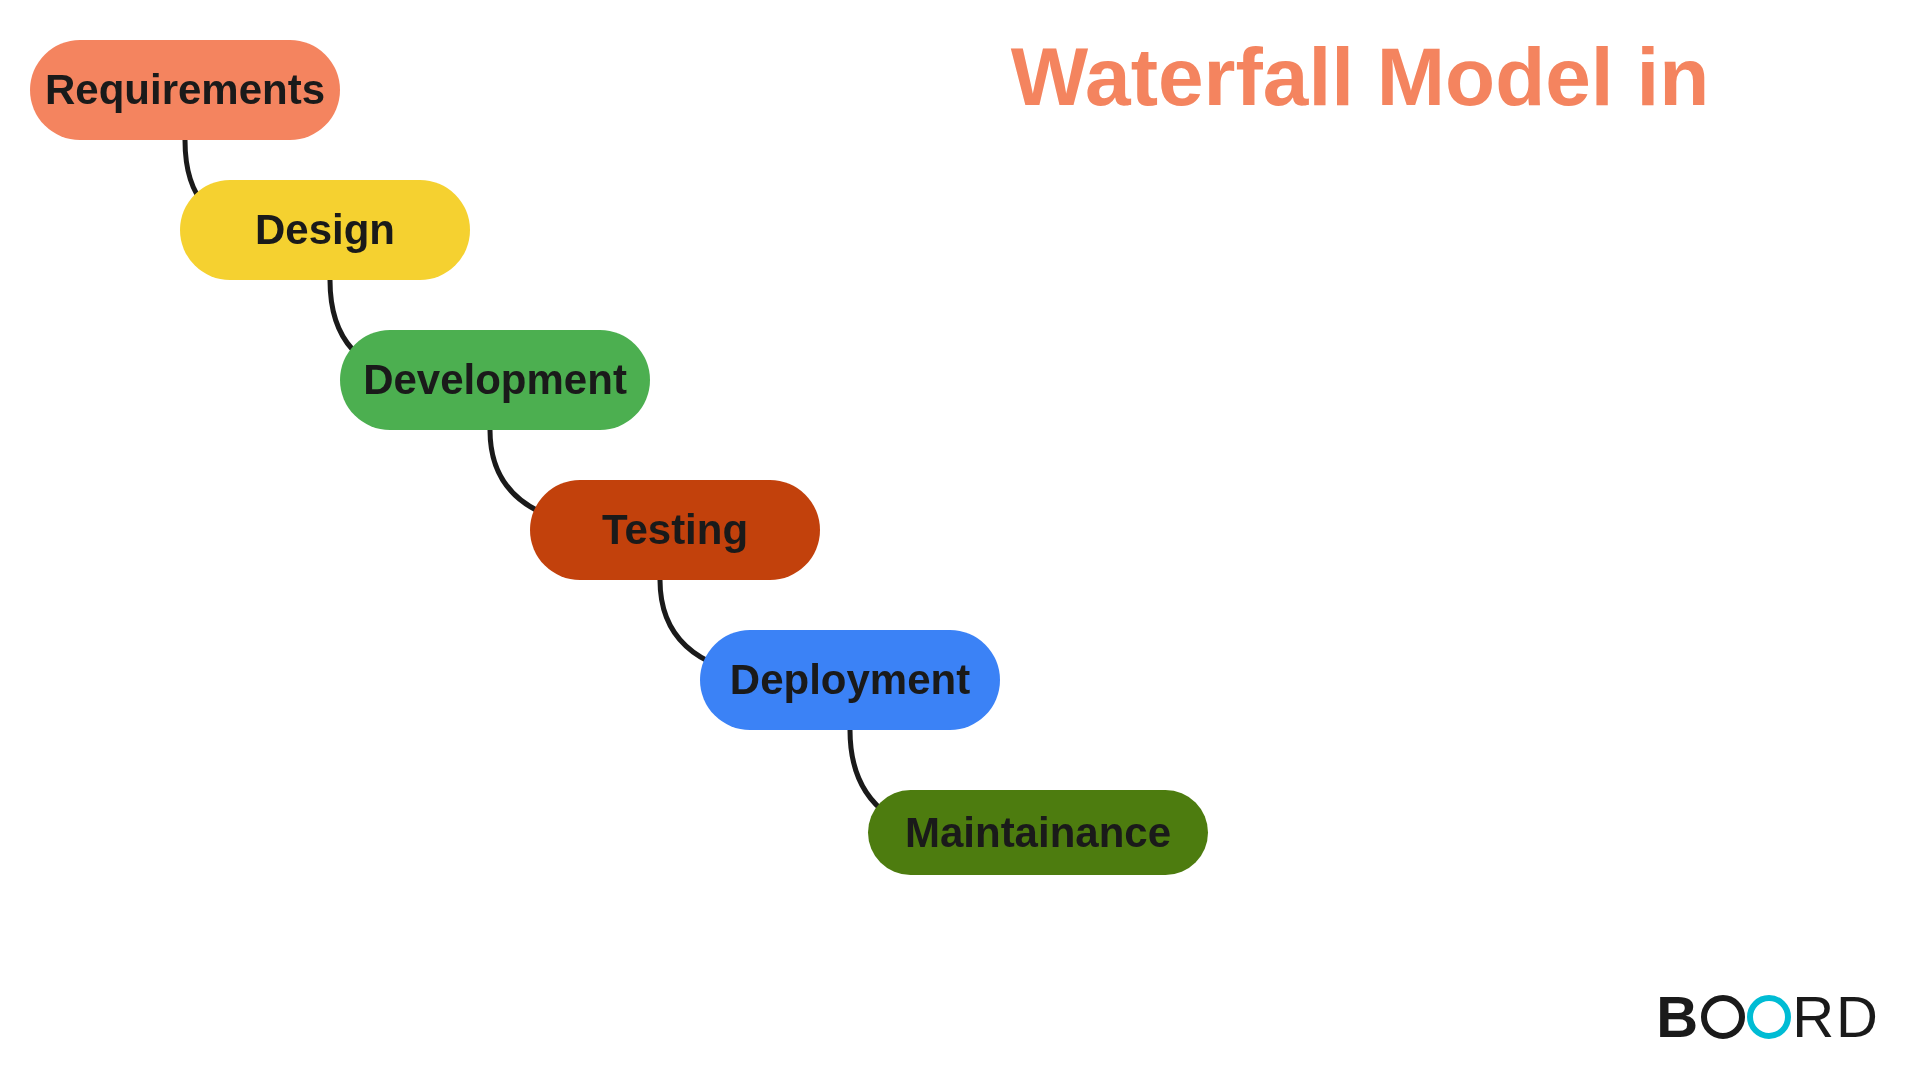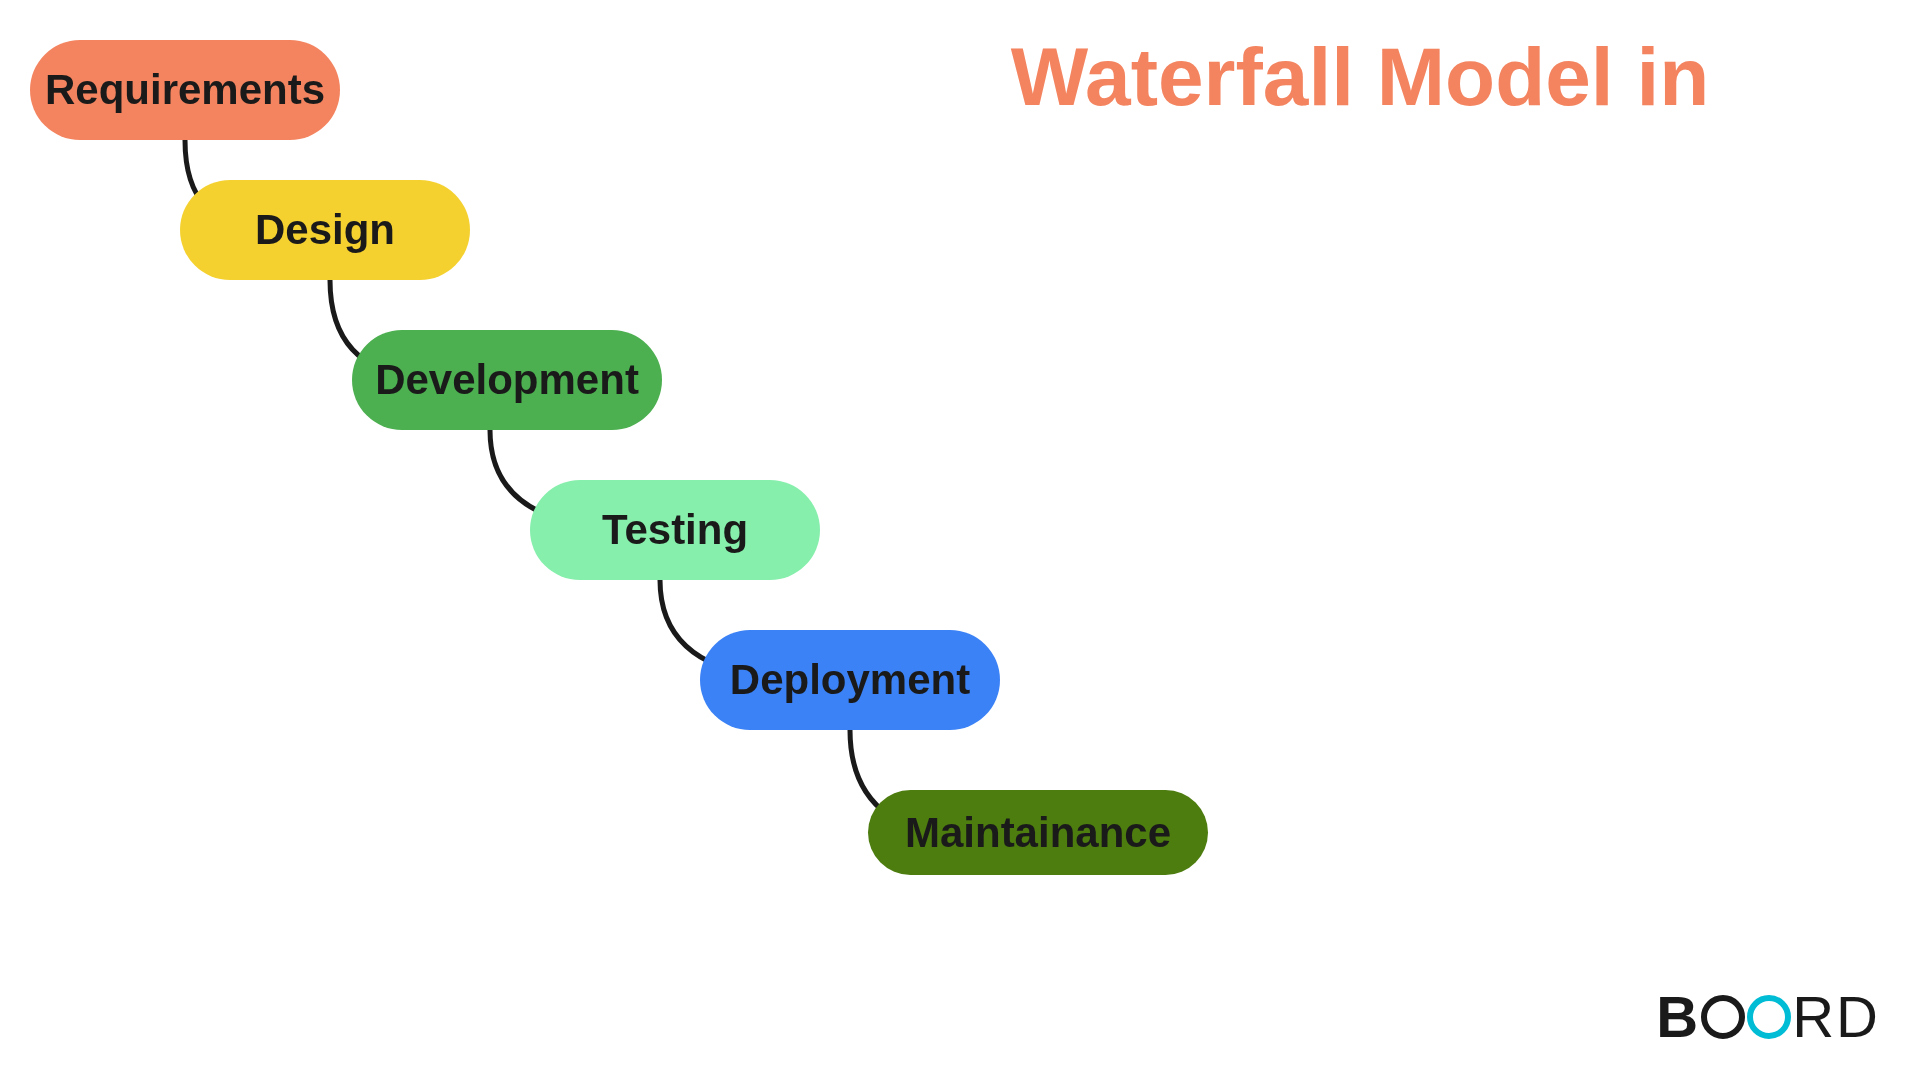--- a/index.html
+++ b/index.html
@@ -59,27 +59,27 @@
       background: #F5D130;
       top: 180px;
       left: 180px;
       width: 290px;
       height: 100px;
     }
 
     .pill-development {
       background: #4CAF50;
       top: 330px;
-      left: 352px;
+      left: 340px;
       width: 310px;
       height: 100px;
     }
 
     .pill-testing {
-      background: #86efac;
+      background: #c2410c;
       top: 480px;
       left: 530px;
       width: 290px;
       height: 100px;
     }
 
     .pill-deployment {
       background: #3b82f6;
       top: 630px;
       left: 700px;

